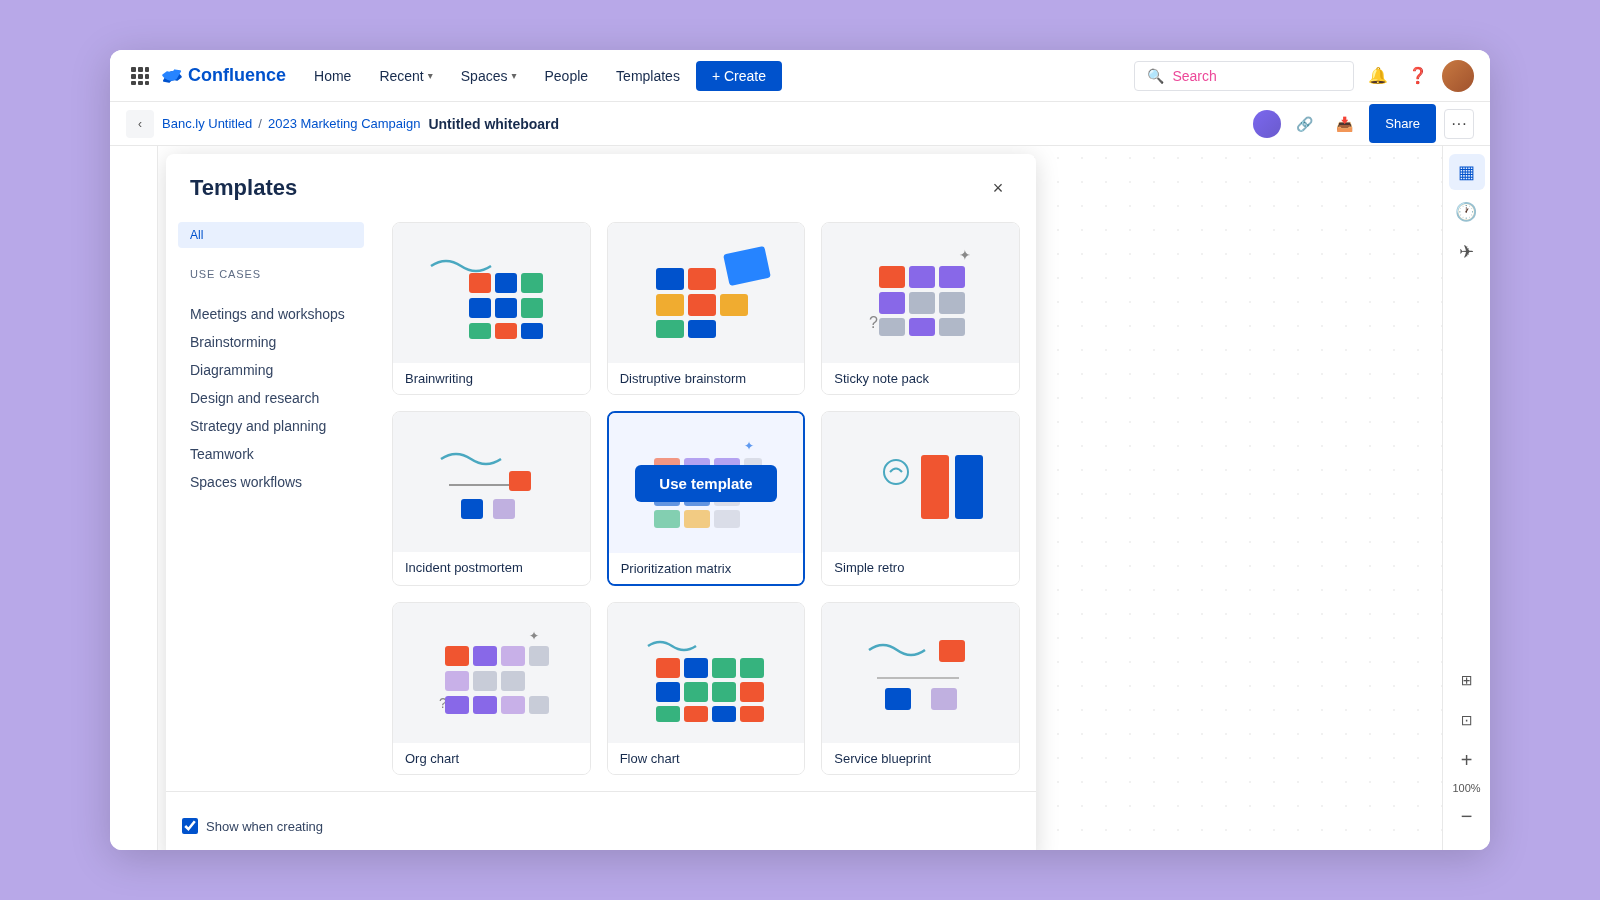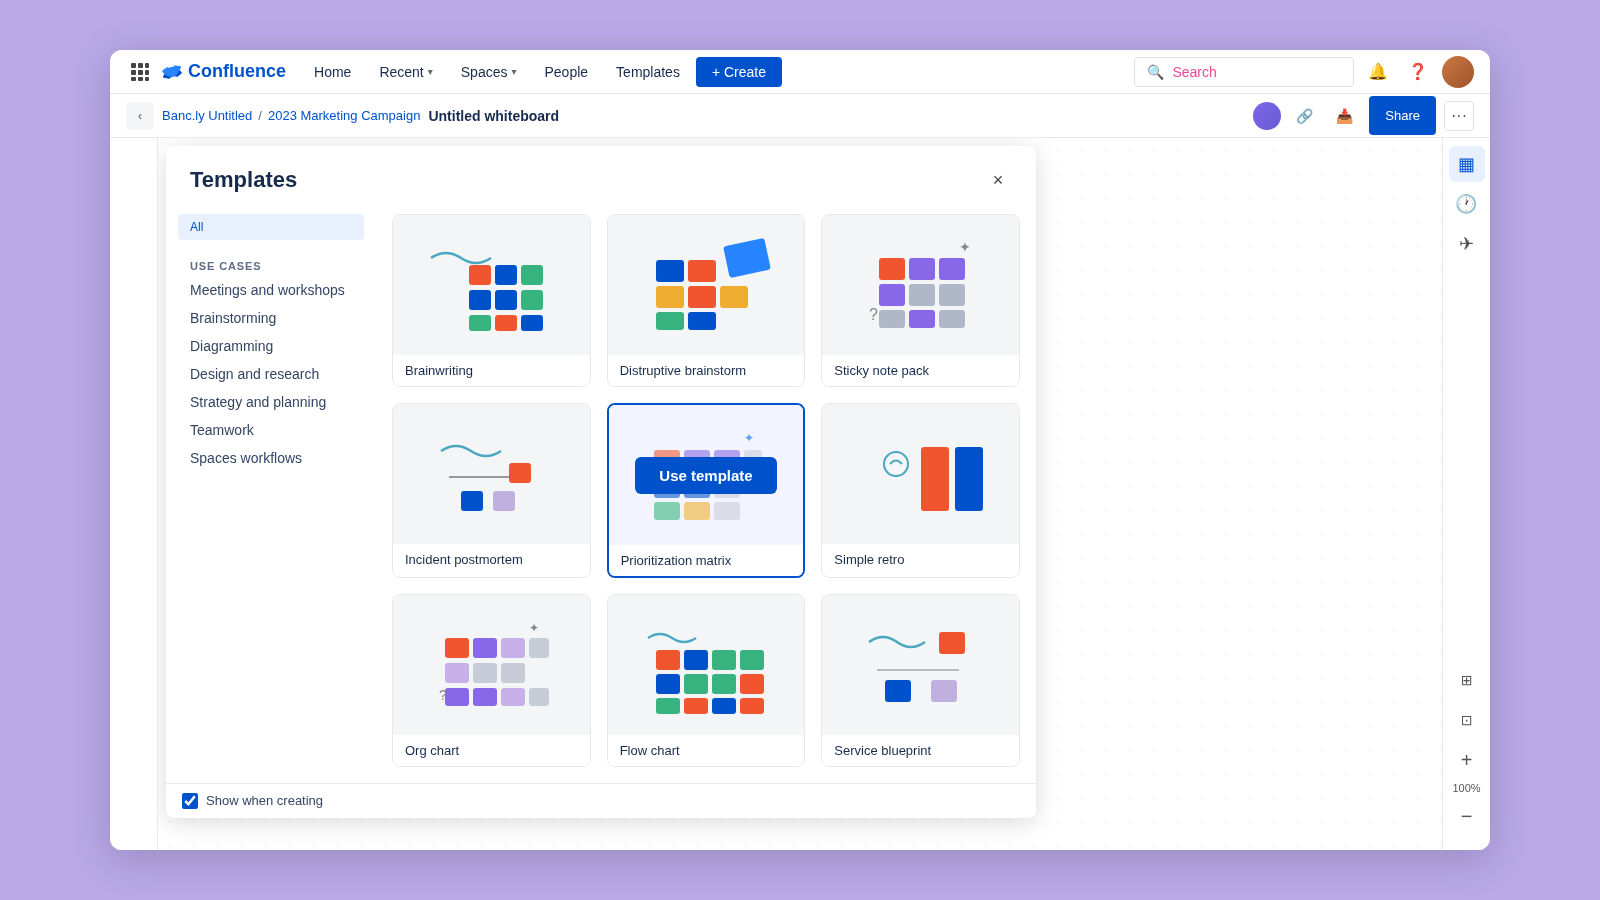--- a/index.html
+++ b/index.html
@@ -18,21 +18,21 @@
       border-radius: 12px;
       width: 1380px;
       height: 800px;
       box-shadow: 0 8px 40px rgba(0,0,0,0.18);
       overflow: hidden;
       display: flex;
       flex-direction: column;
     }
     
     .top-nav {
-      height: 44px;
+      height: 52px;
       background: #fff;
       border-bottom: 1px solid #e8e8e8;
       display: flex;
       align-items: center;
       padding: 0 16px;
       gap: 8px;
       flex-shrink: 0;
       z-index: 10;
     }
     .nav-grid-icon {
@@ -255,25 +255,25 @@
       color: #0052cc;
       border-radius: 4px;
       padding: 6px 12px;
       font-size: 12px;
       font-weight: 500;
       cursor: pointer;
       margin-bottom: 16px;
     }
     .filter-section-label {
       font-size: 11px;
-      font-weight: 700;
+      font-weight: 400;
       color: #5e6c84;
       letter-spacing: 0.08em;
       padding: 4px 12px;
-      margin-bottom: 0;
+      margin-bottom: 16px;
     }
     .filter-item {
       padding: 6px 12px;
       font-size: 14px;
       color: #344563;
       cursor: pointer;
       border-radius: 4px;
     }
     
     .modal-content {
@@ -324,24 +324,24 @@
       color: #fff;
       border: none;
       border-radius: 6px;
       padding: 10px 24px;
       font-size: 15px;
       font-weight: 600;
       cursor: pointer;
     }
     
     .modal-footer {
-      padding: 9px 16px;
+      padding: 26px 16px;
       border-top: 1px solid #e8e8e8;
       display: flex;
-      align-items: flex-start;
+      align-items: flex-end;
       gap: 8px;
       flex-shrink: 0;
     }
     .checkbox-input {
       width: 16px; height: 16px;
       accent-color: #0052cc;
       cursor: pointer;
     }
     .checkbox-label {
       font-size: 13px;

